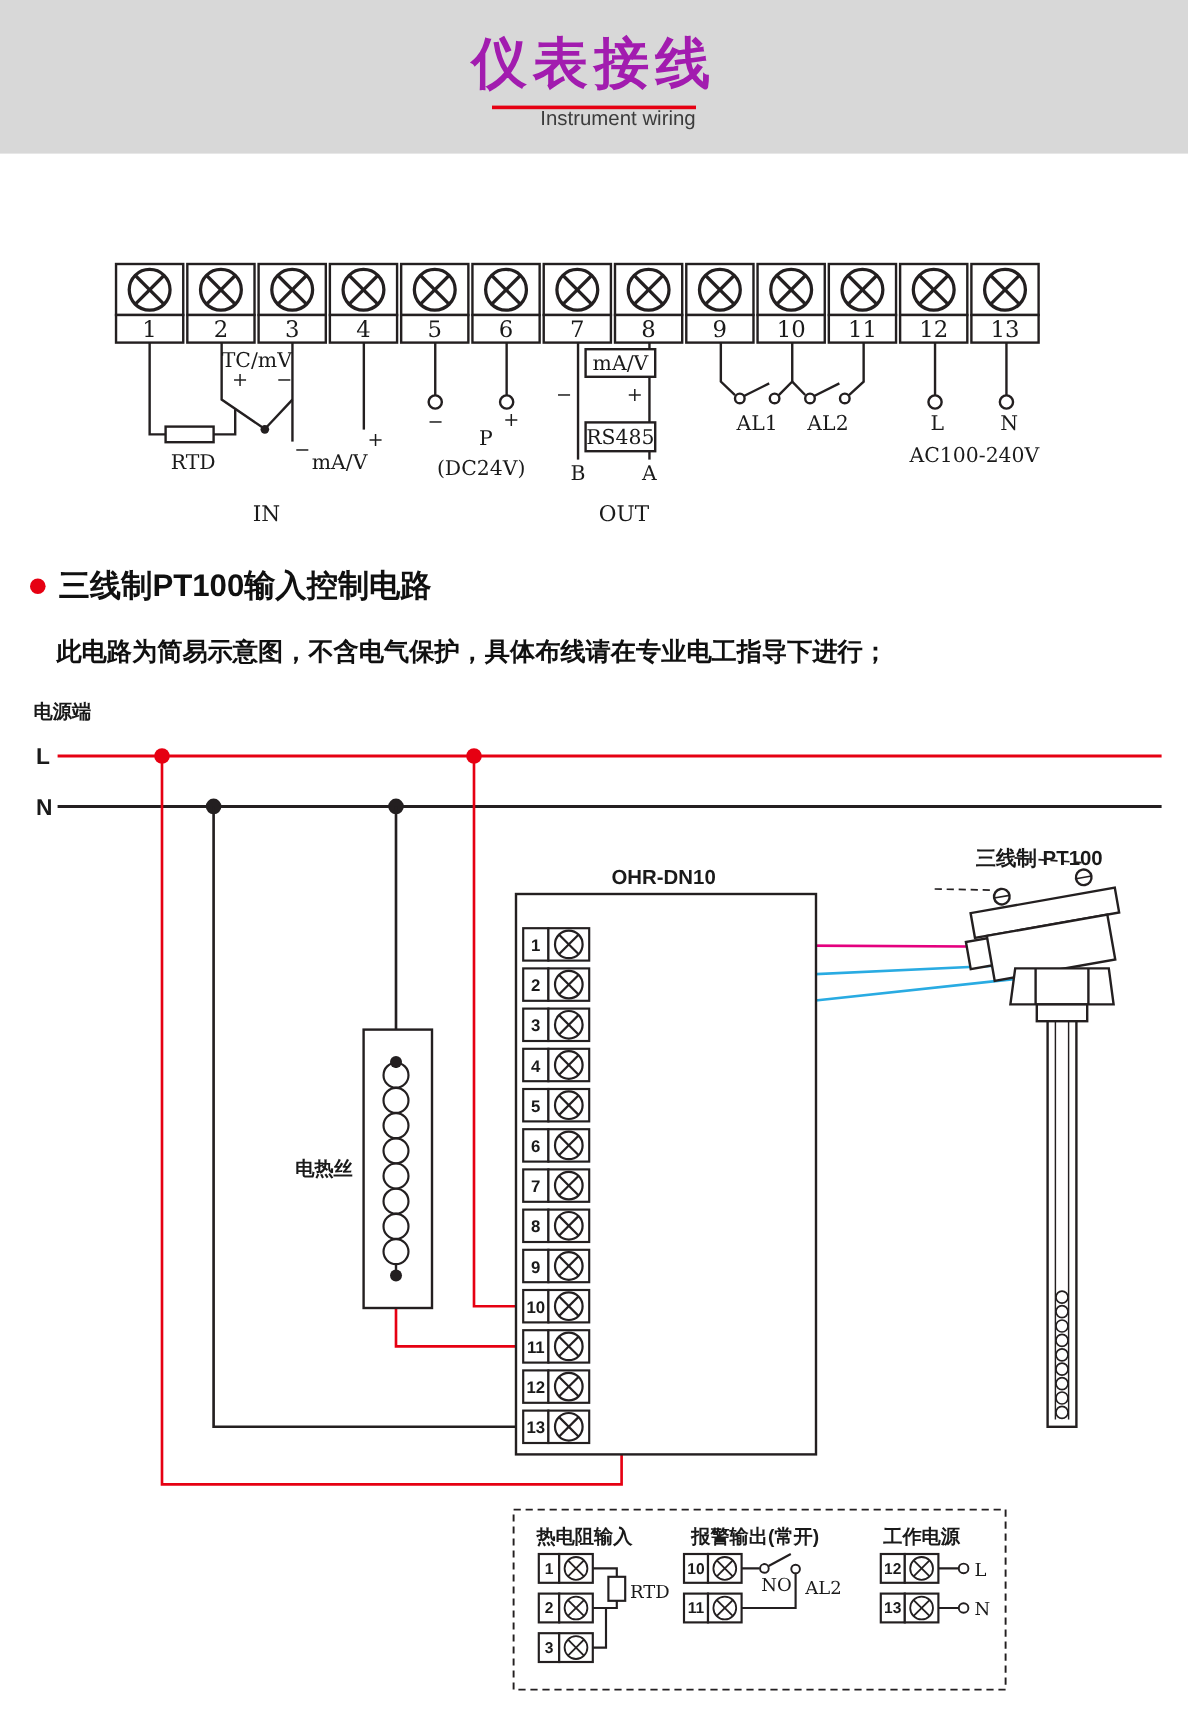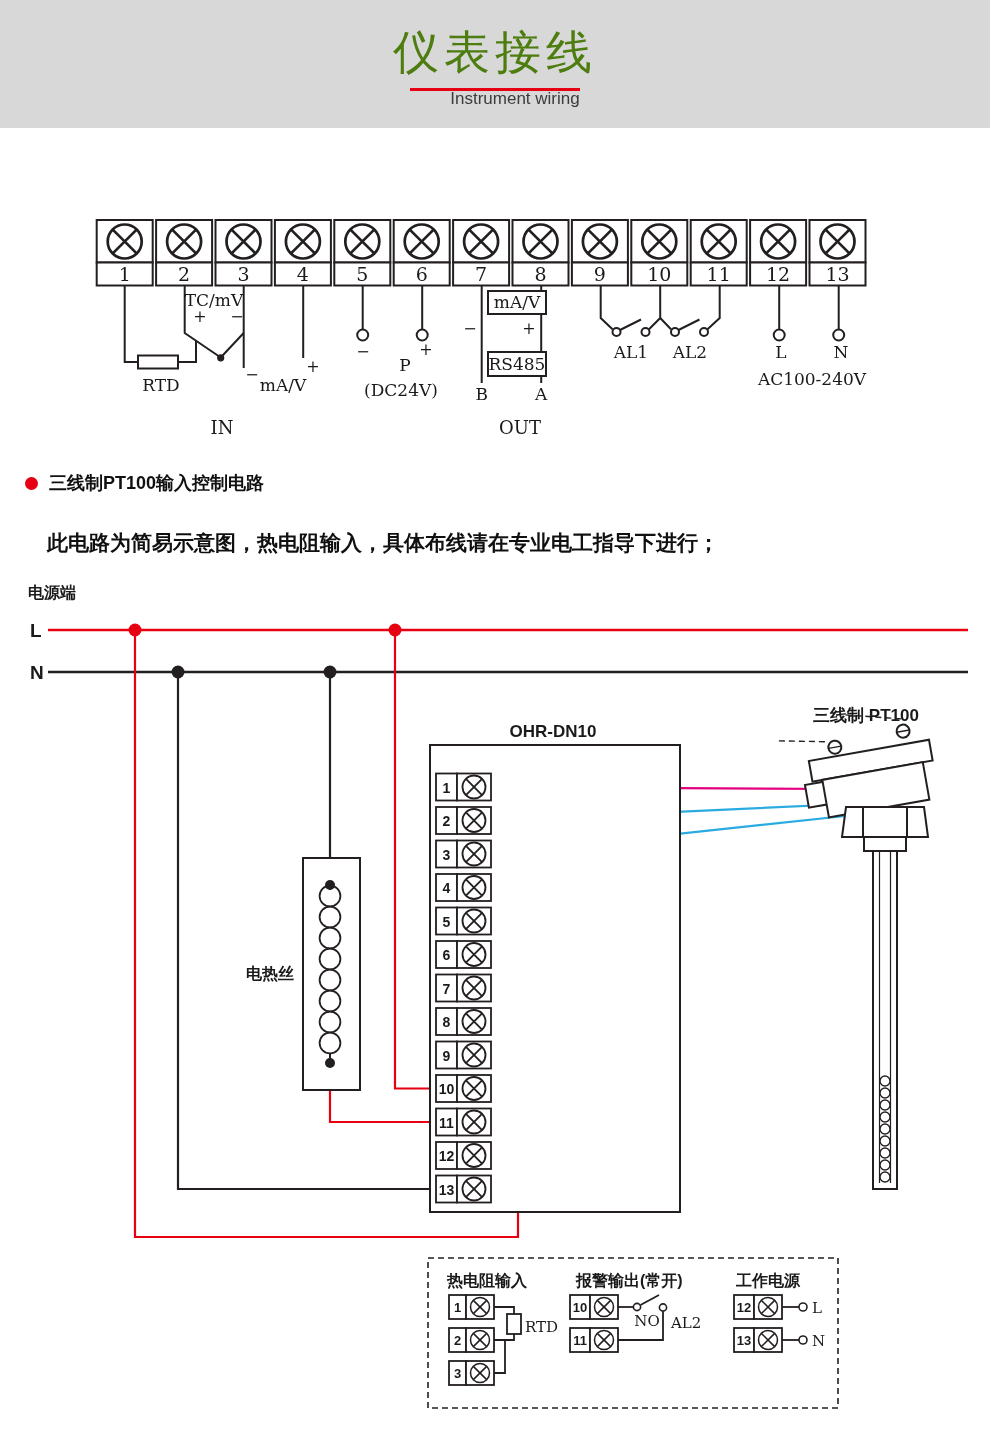--- a/index.html
+++ b/index.html
@@ -1,26 +1,26 @@
 <!DOCTYPE html>
 <html><head>
 <meta charset="utf-8">
 <style>
   * { margin:0; padding:0; box-sizing:border-box; }
   html,body { background:#fff; }
   .page { position:relative; width:990px; height:1431px; background:#fff; overflow:hidden;
           font-family:"Liberation Sans","DejaVu Sans",sans-serif; color:#1a1a1a; }
   .abs { position:absolute; }
   .header { position:absolute; top:0; left:0; width:990px; height:128px; background:#d8d8d8; text-align:center; }
-  .header h1 { font-size:46px; font-weight:400; letter-spacing:5px; padding-top:22px; color:#4d7c0f; }
+  .header h1 { font-size:46px; font-weight:700; letter-spacing:5px; padding-top:22px; color:#a21caf; }
   .title-rule { width:170px; height:3px; background:#e60012; margin:4px auto 0; }
   .header .sub { font-size:17px; color:#3c3c3c; margin-top:-2px;margin-left:40px; }
   .section-head { position:absolute; top:471px; left:25px; display:flex; align-items:center; gap:11px; }
   .bullet { width:13px; height:13px; border-radius:50%; background:#e60012; flex:none; }
-  .section-head h2 { font-size:18px; font-weight:700; color:#101010; }
+  .section-head h2 { font-size:26px; font-weight:700; color:#101010; }
   .note { position:absolute; top:529px; left:47px; font-size:21px; font-weight:700; color:#101010; }
   svg text { fill:#1a1a1a; }
   .w   { stroke:#231f20; stroke-width:2; fill:none; stroke-linecap:butt; }
   .w22 { stroke-width:2.2; }
   .w25 { stroke-width:2.5; }
   .red { stroke:#e60012; }
   .mag { stroke:#e4007f; }
   .blu { stroke:#29abe2; }
   .box { fill:#fff; stroke:#231f20; stroke-width:2; }
   .cell  { fill:#fff; stroke:#231f20; stroke-width:1.8; }
@@ -208,21 +208,21 @@
     <text x="690" y="153" class="s17" text-anchor="middle">AL2</text>
     <text x="781" y="153" class="s17" text-anchor="middle">L</text>
     <text x="841" y="153" class="s17" text-anchor="middle">N</text>
     <text x="812" y="180" class="s17" text-anchor="middle">AC100-240V</text>
   </svg>
 
   <div class="section-head">
     <span class="bullet"></span>
     <h2>三线制PT100输入控制电路</h2>
   </div>
-  <p class="note">此电路为简易示意图，热电阻输入，具体布线请在专业电工指导下进行；</p>
+  <p class="note">此电路为简易示意图，不含电气保护，具体布线请在专业电工指导下进行；</p>
 
   <svg class="abs" style="top:575px;left:0" width="990" height="675" viewBox="0 0 990 675">
     <defs>
       <g id="screw2">
         <circle r="10" class="scw"></circle>
         <line x1="-7" y1="-7" x2="7" y2="7" class="scl"></line>
         <line x1="-7" y1="7" x2="7" y2="-7" class="scl"></line>
       </g>
     </defs>
 

